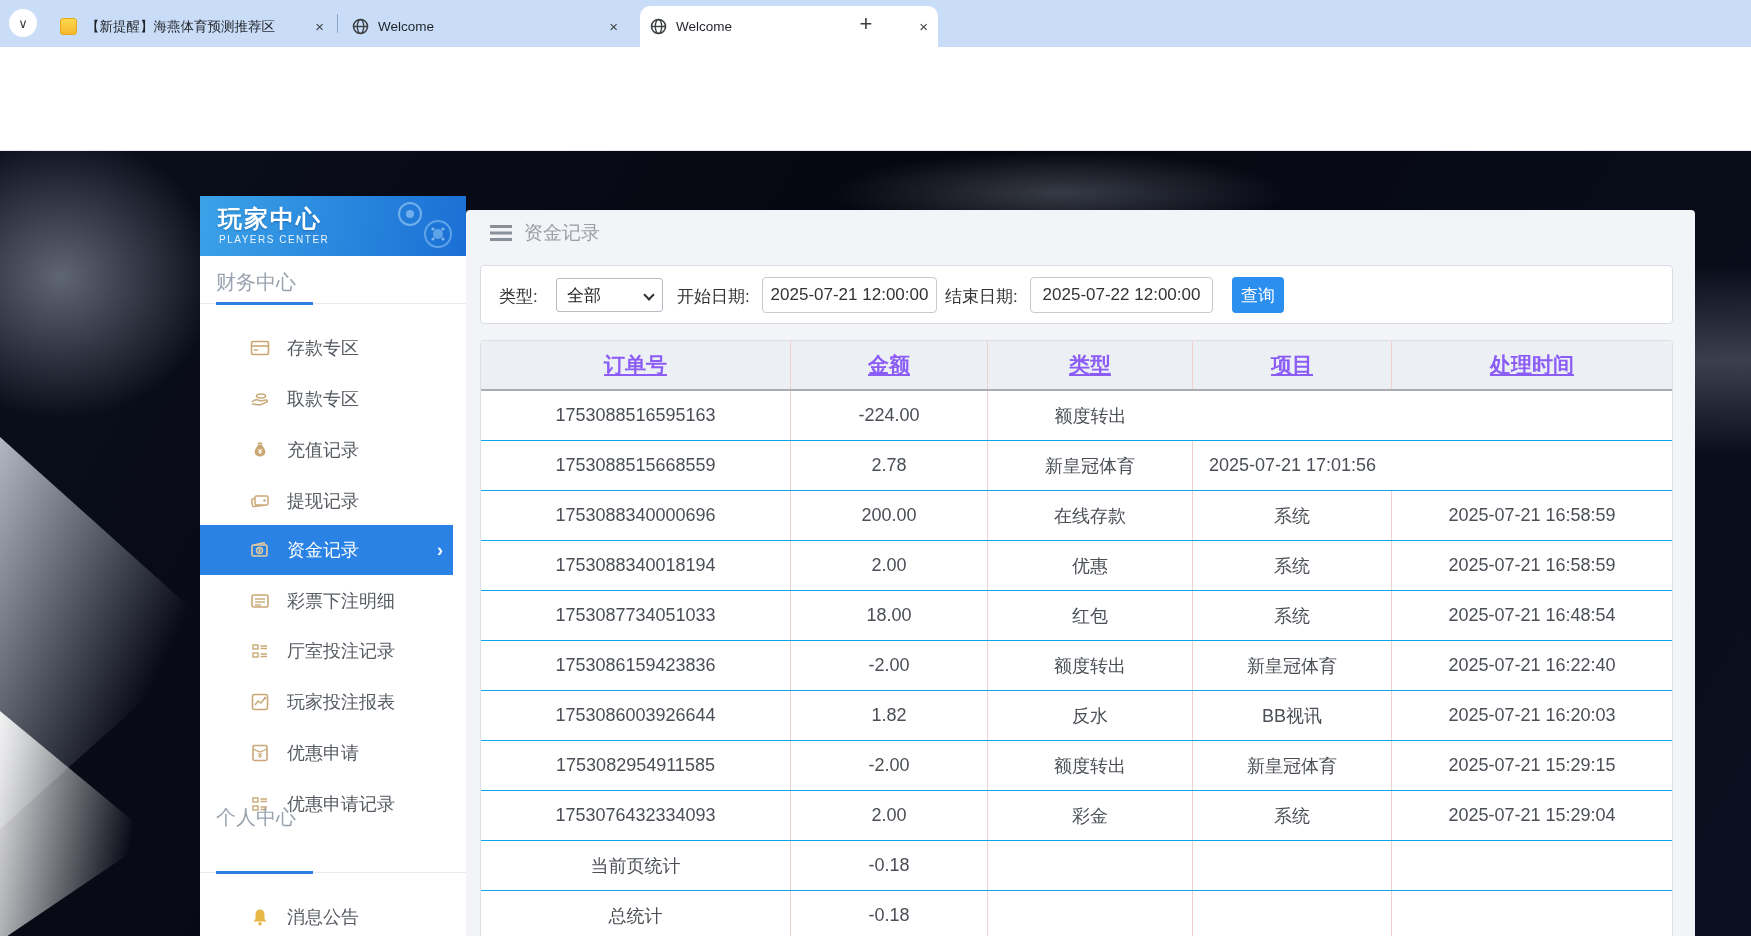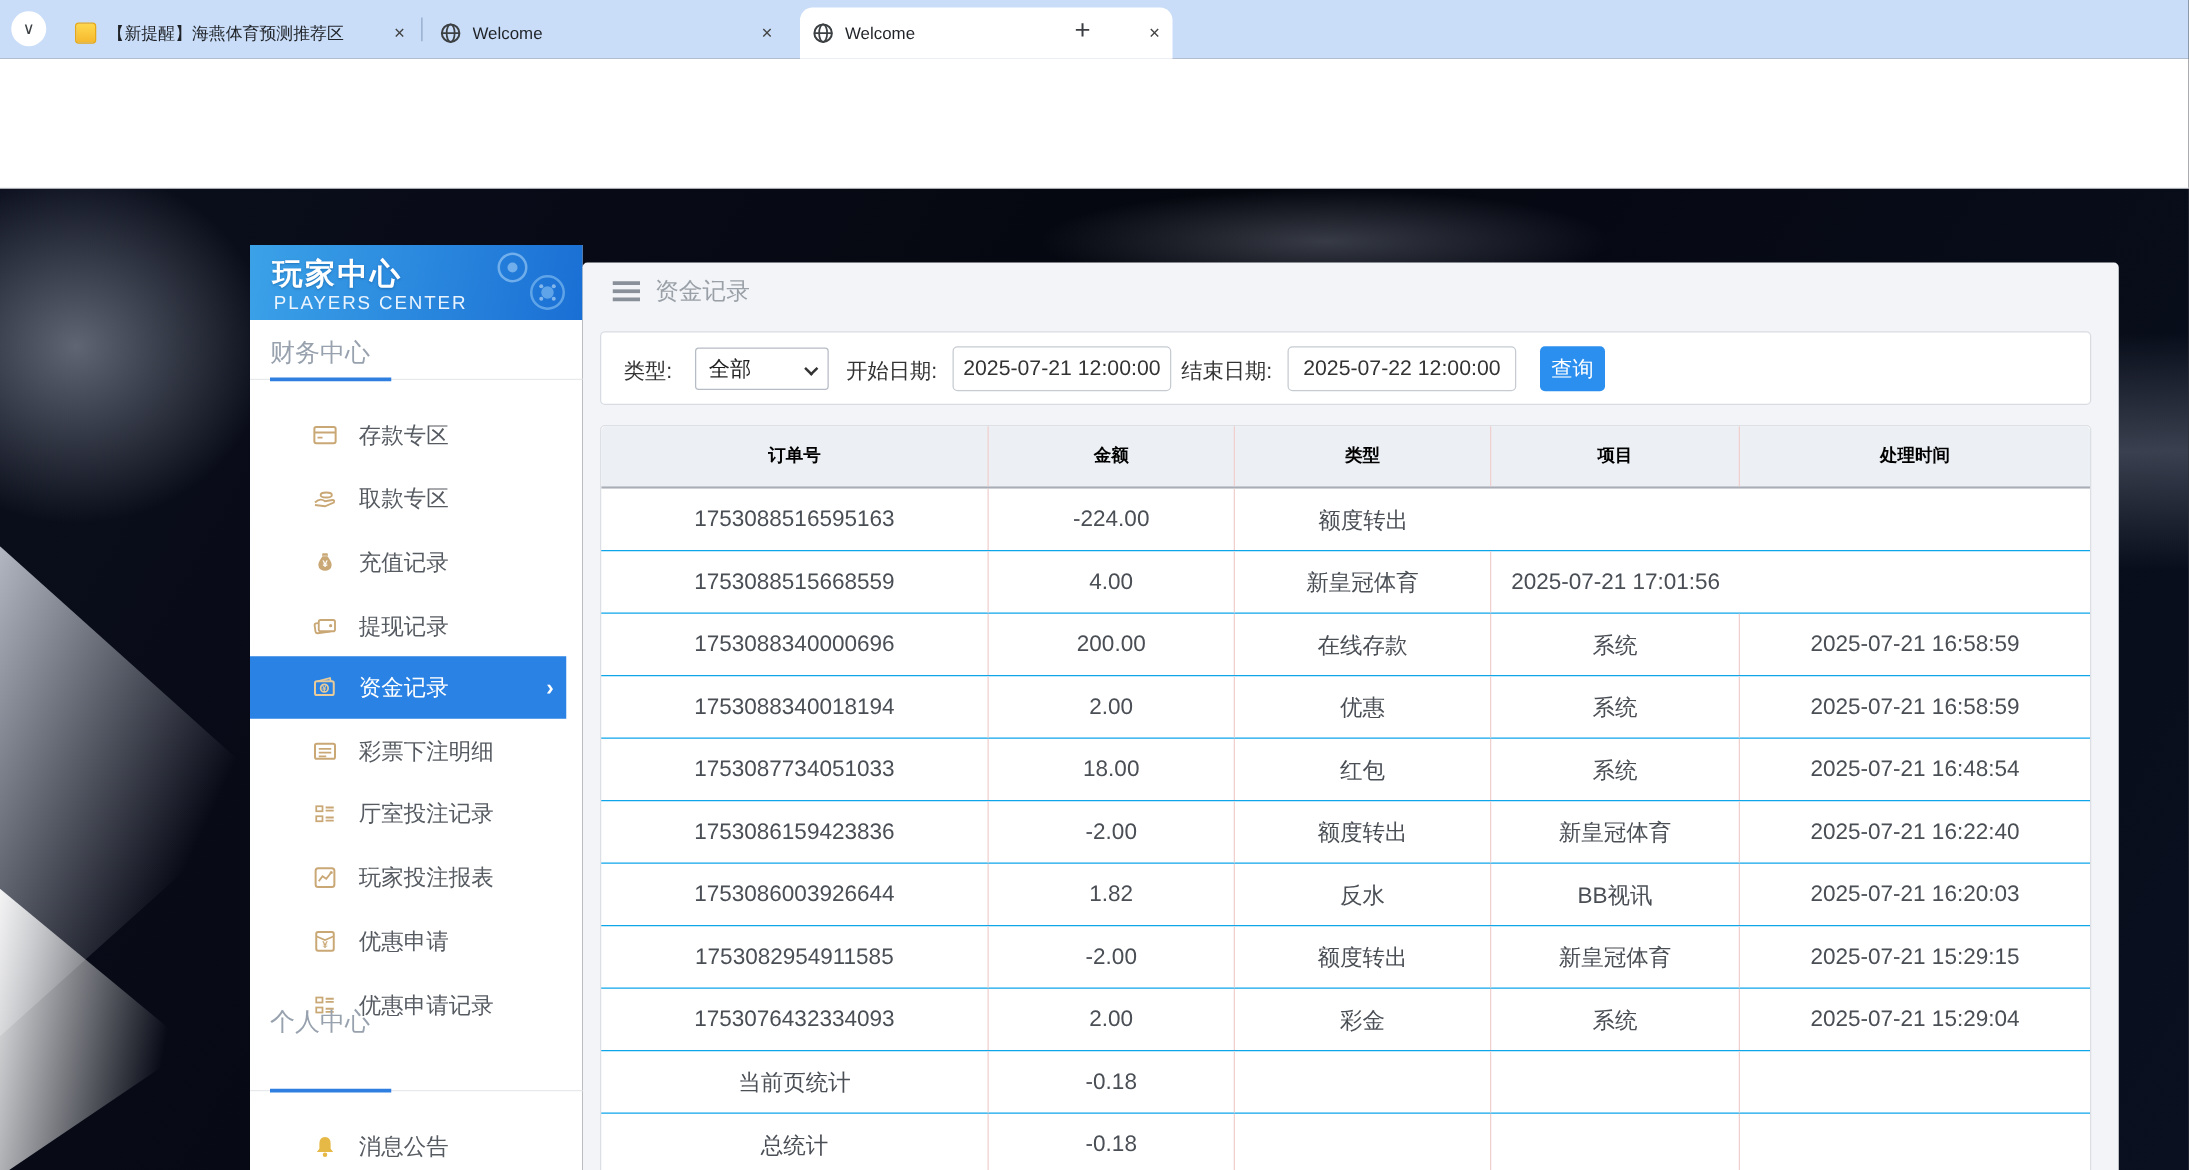--- a/index.html
+++ b/index.html
@@ -36,21 +36,21 @@
   .streak1 { left:-30px; top:0px; width:260px; height:280px; background:radial-gradient(ellipse at 35% 45%, rgba(165,173,188,.55), rgba(165,173,188,0) 65%); }
   .streak2 { left:0; top:230px; width:230px; height:560px; background:linear-gradient(115deg, rgba(214,219,229,.9), rgba(214,219,229,0) 60%); clip-path:polygon(0 10%, 95% 45%, 0 80%); }
   .streak3 { left:0; top:560px; width:180px; height:230px; background:linear-gradient(100deg, rgba(255,255,255,.92), rgba(255,255,255,0) 70%); clip-path:polygon(0 0, 85% 55%, 0 100%); }
   .streak4 { right:0; top:115px; width:70px; height:190px; background:linear-gradient(180deg, rgba(130,140,160,0), rgba(150,158,175,.35), rgba(130,140,160,0)); }
   .streak5 { left:830px; top:0; width:460px; height:70px; background:radial-gradient(ellipse at 50% 60%, rgba(130,136,148,.4), rgba(130,136,148,0) 70%); }
 
   
   .sidebar { left:200px; top:184px; width:266px; height:752px; background:#ffffff;margin-top:12px; }
   .side-banner { left:0; top:0; width:266px; height:60px; background:linear-gradient(100deg,#45aaе9,#3ba2e8 0%,#1a6fd4 100%); background:linear-gradient(100deg,#3ba2e8 0%,#1a6fd4 100%); overflow:hidden; }
   .banner-title { left:18px; top:7px; font-size:24px; font-weight:bold; color:#fff; letter-spacing:2px; text-shadow:0 1px 2px rgba(0,60,120,.4); }
-  .banner-sub { left:19px; top:38px; font-size:15px; color:#eaf4ff; letter-spacing:1.5px; }
+  .banner-sub { left:19px; top:38px; font-size:10px; color:#eaf4ff; letter-spacing:1.5px; }
   .banner-deco { right:8px; top:4px; opacity:.5; }
   .side-section { left:16px; font-size:20px; color:#98a2ae; }
   .side-rule { left:0; width:266px; height:1px; background:#e7e9ec; }
   .side-rule .blue { position:absolute; left:16px; top:-1px; width:97px; height:3px; background:#2e7fdf; }
   .side-item { left:0; width:266px; height:50px; display:flex; align-items:center; color:#565b62; font-size:18px; cursor:pointer;padding-left:14px; }
   .side-item .si-icon { margin-left:36px; width:20px; height:20px; flex:0 0 auto; display:flex; align-items:center; justify-content:center; }
   .side-item .si-label { margin-left:17px; }
   .side-item.active { background:#2a82e4; color:#ffffff; width:253px; }
   .side-item.active .chev { position:absolute; right:10px; color:#fff; font-size:18px; font-weight:bold; }
 
@@ -62,21 +62,21 @@
   .filter-panel { left:14px; top:55px; width:1193px; height:59px; background:#fff; border:1px solid #d8dce2; border-radius:4px; }
   .f-label { top:19px; font-size:17px; color:#333; }
   .f-select { left:75px; top:12px; width:107px; height:34px; border:1px solid #b6bcc4; border-radius:3px; background:#fff; display:flex; align-items:center; padding:0 10px; font-size:17px; color:#222; }
   .f-select .sel-chev { position:absolute; right:9px; top:12px; width:8px; height:8px; border-right:2px solid #333; border-bottom:2px solid #333; transform:rotate(45deg); }
   .f-input { top:11px; height:36px; border:1px solid #c6cbd2; border-radius:4px; background:#fff; font-size:17px; color:#333; padding:16px 6px; text-align:center; font-family:"Liberation Sans","DejaVu Sans",sans-serif; }
   .f-btn { left:751px; top:11px; width:52px; height:36px; background:#2b8ff0; color:#fff; font-size:17px; border:none; border-radius:4px; display:flex; align-items:center; justify-content:center; cursor:pointer; }
 
   .table { left:14px; top:130px; width:1193px; border:1px solid #dcdfe3; border-radius:4px 4px 0 0; background:#fff; }
   .trow { display:grid; grid-template-columns:310px 197px 205px 199px 280px; }
   .thead { background:#eceff3; border-bottom:2px solid #a9aeb6; border-radius:4px 4px 0 0; }
-  .thead .tcell { font-weight:bold; color:#000000; font-size:14px; height:48px; }
+  .thead .tcell { font-weight:bold; color:#8b5cf6; font-size:21px; height:48px;text-decoration:underline; }
   .tcell { display:flex; align-items:center; justify-content:center; height:49px; font-size:18px; color:#4a4e55; border-right:1px solid #f0cfcf; overflow:hidden; white-space:nowrap; }
   .tcell:last-child { border-right:none; }
   .tbody .trow { border-bottom:1px solid #0ea5e9; }
   .tbody .trow:last-child { border-bottom:none; }
 
   svg { display:block; }
 </style>
 </head>
 <body>
 
@@ -350,21 +350,21 @@
       <div class="tcell">处理时间</div>
     </div>
     <div class="tbody">
         <div class="trow">
           <div class="tcell">1753088516595163</div>
           <div class="tcell">-224.00</div>
           <div class="tcell">额度转出</div>
         </div>
         <div class="trow">
           <div class="tcell">1753088515668559</div>
-          <div class="tcell">4.00</div>
+          <div class="tcell">2.78</div>
           <div class="tcell">新皇冠体育</div>
           <div class="tcell">2025-07-21 17:01:56</div>
         </div>
         <div class="trow">
           <div class="tcell">1753088340000696</div>
           <div class="tcell">200.00</div>
           <div class="tcell">在线存款</div>
           <div class="tcell">系统</div>
           <div class="tcell">2025-07-21 16:58:59</div>
         </div>

